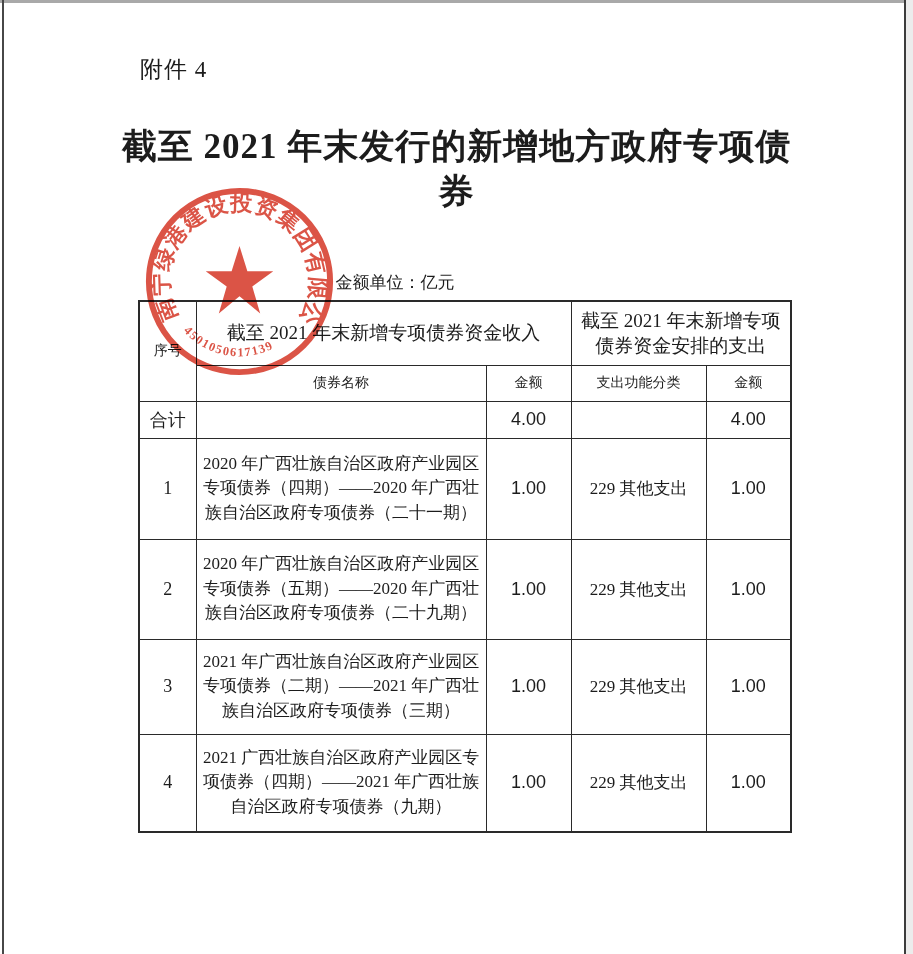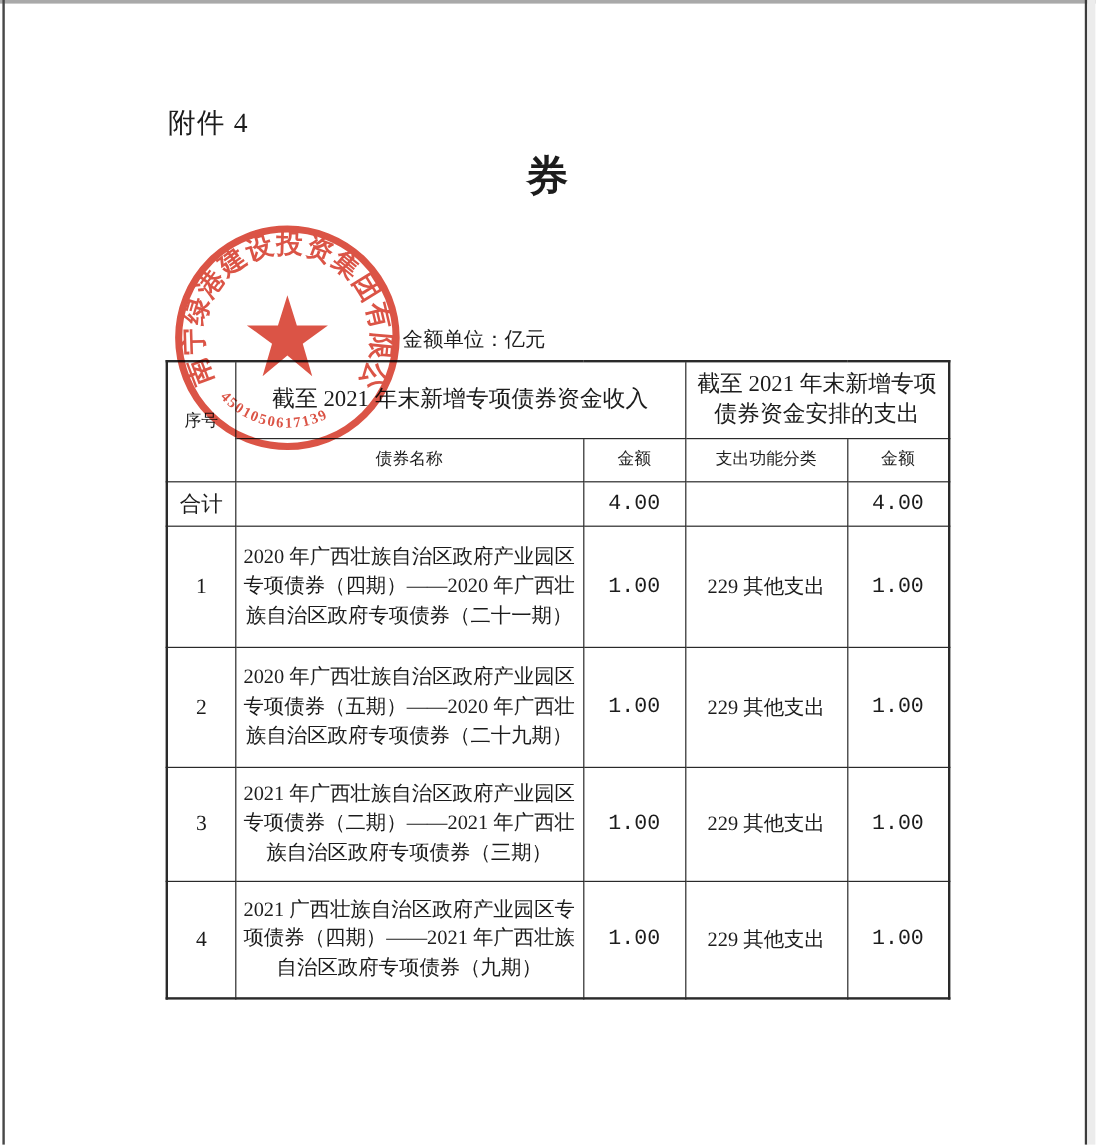--- a/index.html
+++ b/index.html
@@ -6,21 +6,21 @@
   body{
     width:913px;height:954px;position:relative;background:#ffffff;
     font-family:"Liberation Serif", serif;color:#1c1c1c;overflow:hidden;
   }
   
   .scan-top{position:absolute;left:0;top:0;width:913px;height:3px;background:#a9a9a9;}
   .scan-left{position:absolute;left:2px;top:0;width:2px;height:954px;background:#474747;}
   .scan-right-line{position:absolute;left:904px;top:0;width:2px;height:954px;background:#3c3c3c;}
   .scan-right-strip{position:absolute;left:906px;top:0;width:7px;height:954px;background:#ececec;}
 
-  .attachment{position:absolute;left:140px;top:54px;font-size:23px;letter-spacing:1px;margin-top:33px;}
+  .attachment{position:absolute;left:140px;top:54px;font-size:23px;letter-spacing:1px;}
   .title{position:absolute;left:0;top:124px;width:913px;text-align:center;
          font-weight:bold;font-size:35px;line-height:45px;letter-spacing:1px;}
   .unit-note{position:absolute;left:0;top:271px;width:790px;text-align:center;font-size:17px;}
 
   table.main{
     position:absolute;left:138px;top:300px;width:652px;
     border-collapse:collapse;table-layout:fixed;
     border:2.5px solid #2a2a2a;
   }
   table.main th, table.main td{
@@ -29,40 +29,41 @@
     font-weight:normal;padding:2px 6px;box-sizing:border-box;
   }
   .hrow1{height:64px;}
   .hrow2{height:36px;padding-left:28px;}
   .trow{height:37px;}
   .r1{height:101px;} .r2{height:100px;} .r3{height:95px;} .r4{height:98px;}
   .group-h{font-size:19px;line-height:1.35;}
   .sub-h{font-size:14px;}
   .serial{font-size:18px;}
   .bond-name{font-size:17px;line-height:1.45;padding:4px 8px;}
-  .amount{font-size:18px;font-family:Liberation Mono, monospace;margin-top:20px;}
+  .amount{font-size:18px;font-family:Liberation Sans, sans-serif;margin-top:20px;}
   .category{font-size:17px;white-space:nowrap;}
   .total-label{font-size:18px;}
 
   .seal{
     position:absolute;left:141px;top:183px;width:197px;height:197px;
     opacity:.88;mix-blend-mode:multiply;pointer-events:none;
   }
   .seal text{font-family:"Liberation Serif",serif;font-weight:bold;}
 </style>
 </head>
 <body>
 
 <div class="scan-top"></div>
 <div class="scan-left"></div>
 <div class="scan-right-line"></div>
 <div class="scan-right-strip"></div>
 
 <div class="attachment">附件 4</div>
 <div class="title">
+  <div>截至 2021 年末发行的新增地方政府专项债</div>
   <div>券</div>
 </div>
 <div class="unit-note">金额单位：亿元</div>
 
 <table class="main">
   <colgroup>
     <col style="width:57px">
       <col style="width:290px">
       <col style="width:85px">
     <col style="width:135px">

